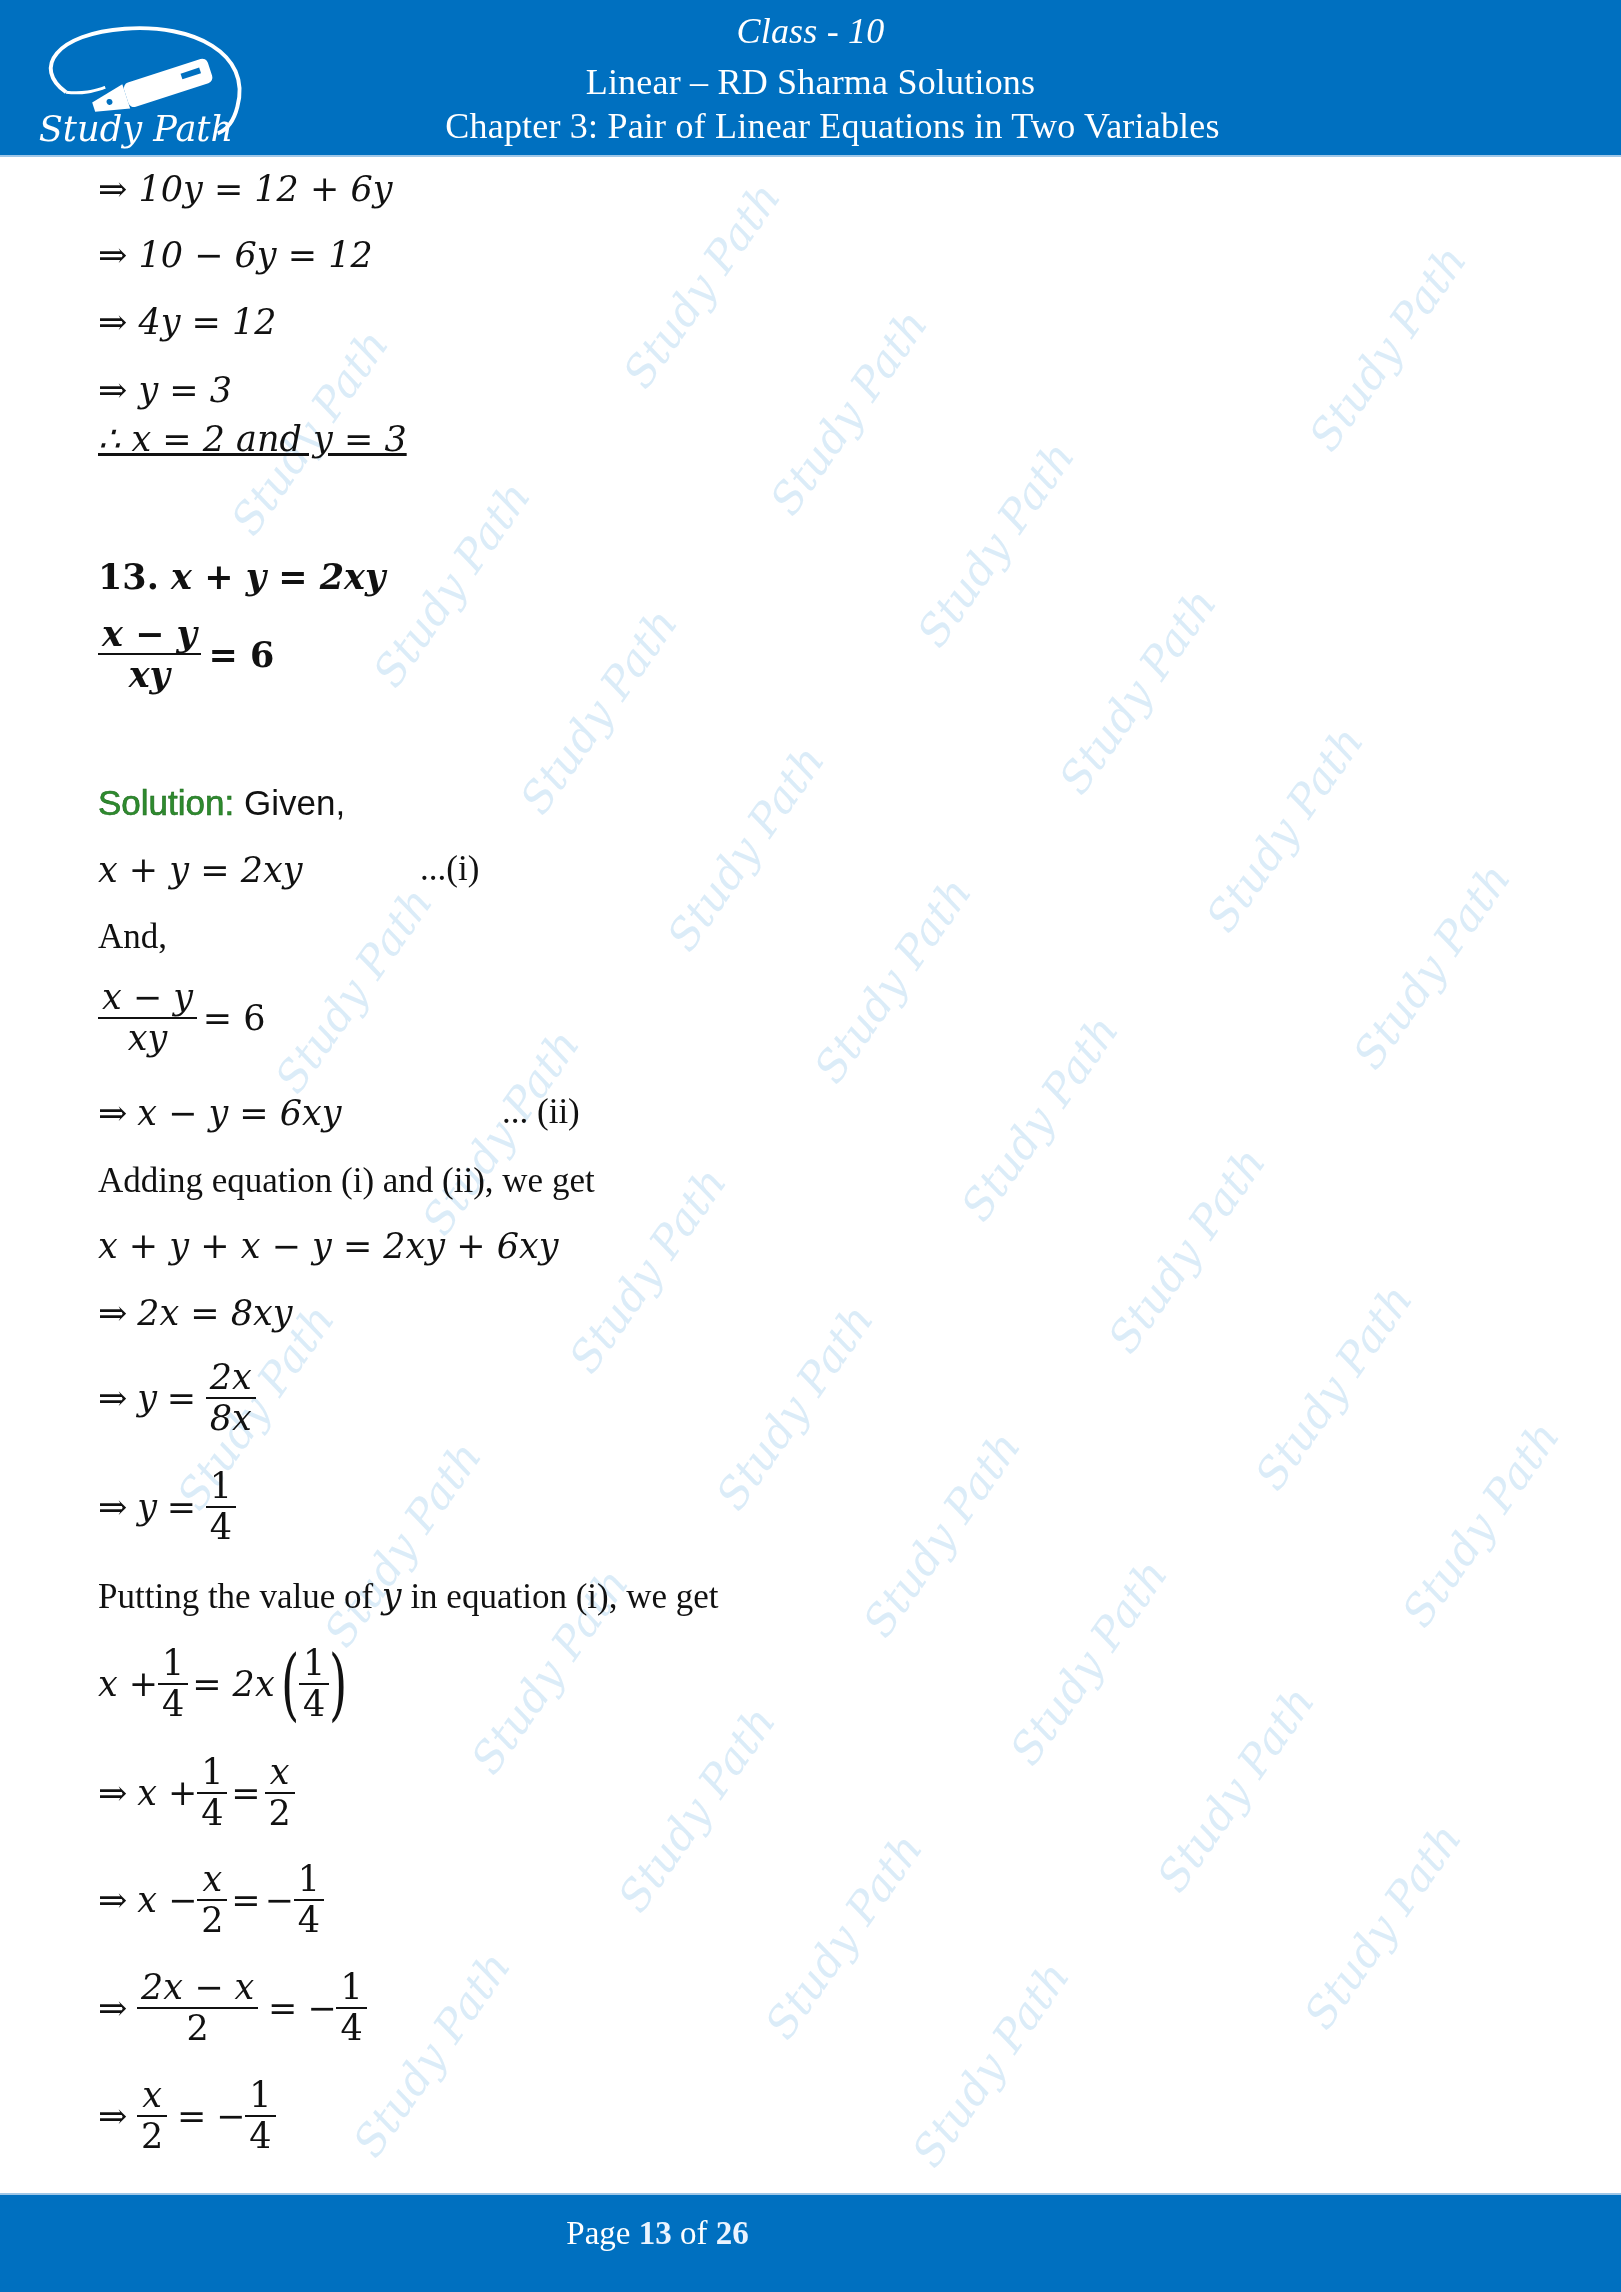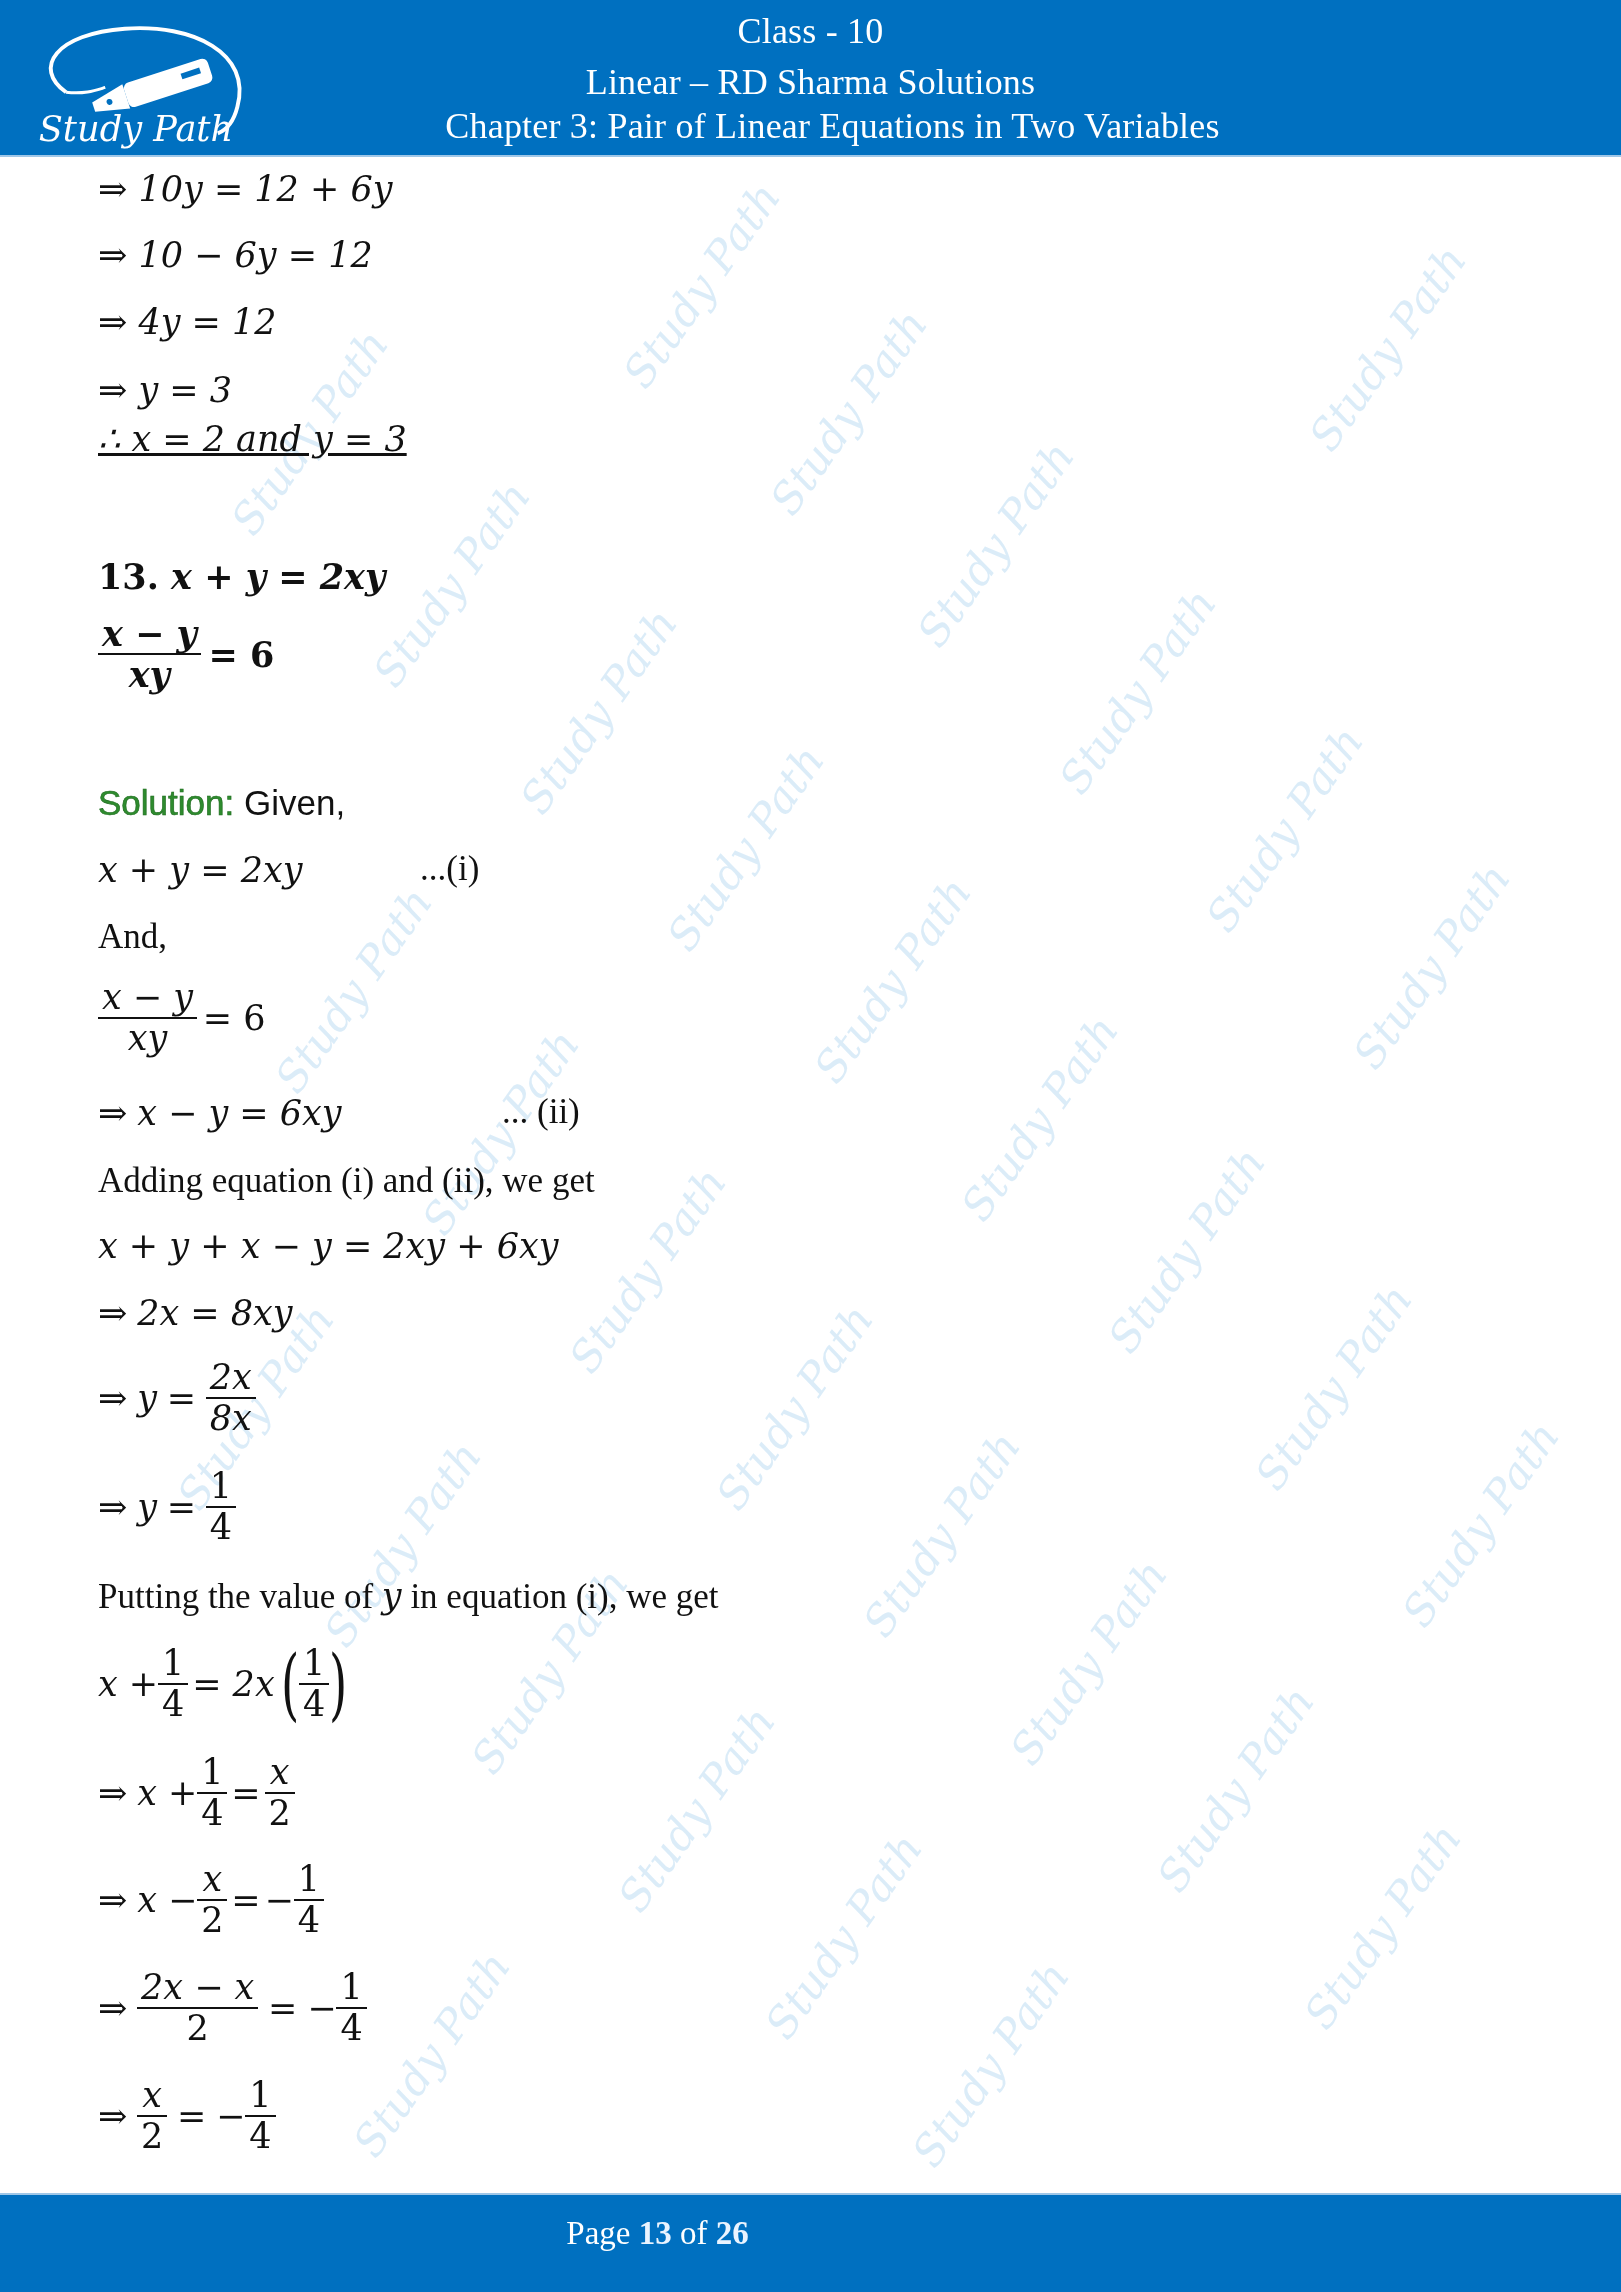--- a/index.html
+++ b/index.html
@@ -14,21 +14,21 @@
     background: #0070c0;
     border-bottom: 2.9px solid #9fc7e8;
     box-sizing: border-box;
   }
   .logo { position: absolute; left: 27.4px; top: 13.7px; width: 225px; height: 137px; }
   .hdr-line {
     position: absolute; left: 0; width: 1621px; text-align: center; color: #fff;
     font-family: "Liberation Serif", "DejaVu Serif", serif; font-size: 36px;
     letter-spacing: 0.2px;
   }
-  .hdr-1 { top: 9.8px; }
+  .hdr-1 { top: 9.8px; font-style: italic; }
   .hdr-2 { top: 61px; }
   .hdr-3 { top: 105px; padding-left: 22px; }
 
   .footer {
     position: absolute; left: 0; top: 2193px; width: 1621px; height: 100px;
     background: #0070c0; border-top: 2.9px solid #9fc7e8; box-sizing: border-box;
   }
   .footer-text {
     position: absolute; left: 0; top: 19.6px; width: 1315px; text-align: center;
     color: #fff; font-size: 33px; font-family: "Liberation Serif", "DejaVu Serif", serif;

